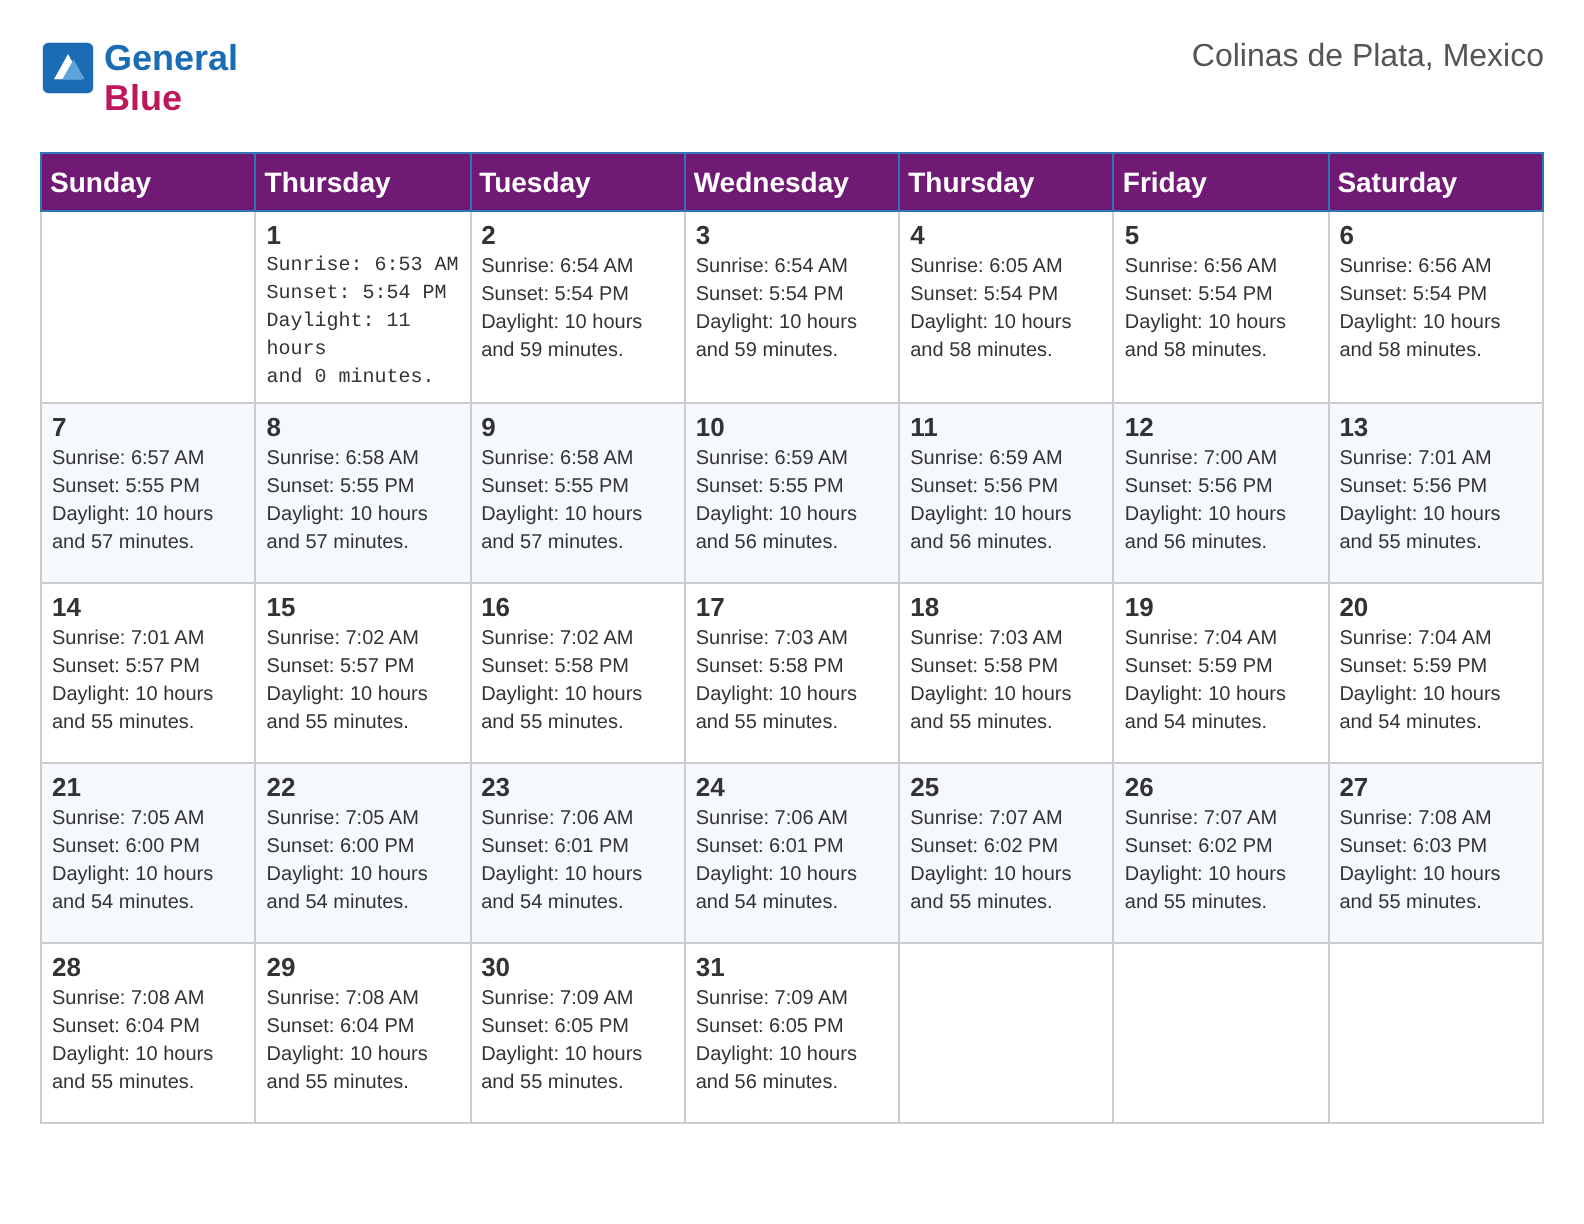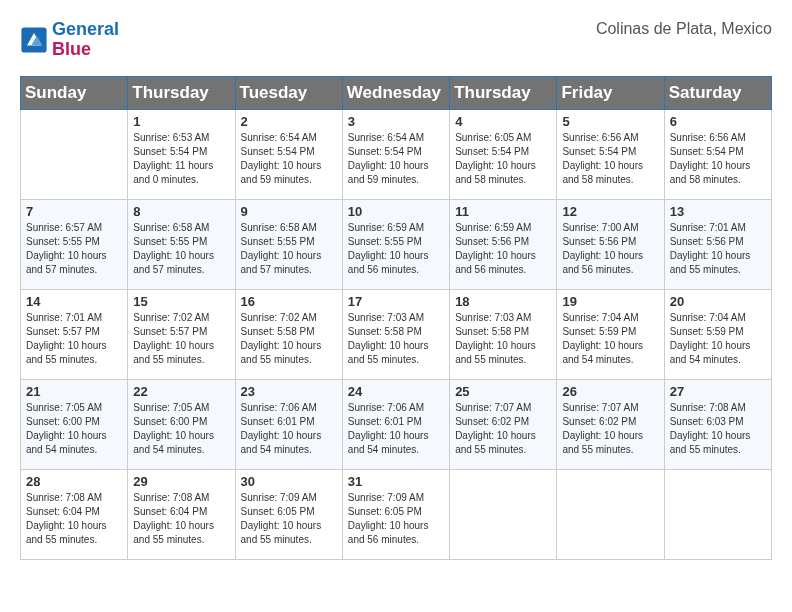--- a/index.html
+++ b/index.html
@@ -11,21 +11,20 @@
       padding: 20px;
     }
     .header {
       display: flex;
       justify-content: space-between;
       align-items: flex-start;
       margin-bottom: 16px;
     }
     .logo {
       display: flex;
-      align-items: center;
       gap: 4px;
     }
     .logo-text {
       font-size: 18px;
       font-weight: bold;
       color: #333;
       line-height: 1.1;
     }
     .logo-text span {
       color: #1a6db5;
@@ -45,23 +44,23 @@
     .location {
       font-size: 16px;
       color: #555;
     }
     table {
       width: 100%;
       border-collapse: collapse;
       table-layout: fixed;
     }
     th {
-      background-color: #737373;
+      background-color: #701a75;
       color: #fff;
-      font-size: 17px;
+      font-size: 14px;
       font-weight: bold;
       padding: 6px 4px;
       text-align: left;
       border: 1px solid #2e75b6;
       margin-top: 24px;
     }
     td {
       border: 1px solid #ccc;
       vertical-align: top;
       padding: 4px 5px;
@@ -123,21 +122,21 @@
         <th>Thursday</th>
         <th>Friday</th>
         <th>Saturday</th>
       </tr>
   </thead>
   <tbody id="calendar-body">
   <tr>
         <td class="empty"></td>
         <td>
           <span class="day-num">1</span>
-          <div class="day-info" style="white-space: pre-line;">Sunrise: 6:53 AM
+          <div class="day-info" style="white-space: pre-line; font-family: Liberation Mono, monospace;">Sunrise: 6:53 AM
 Sunset: 5:54 PM
 Daylight: 11 hours
 and 0 minutes.</div>
         </td>
         <td>
           <span class="day-num">2</span>
           <div class="day-info" style="white-space: pre-line;">Sunrise: 6:54 AM
 Sunset: 5:54 PM
 Daylight: 10 hours
 and 59 minutes.</div>

